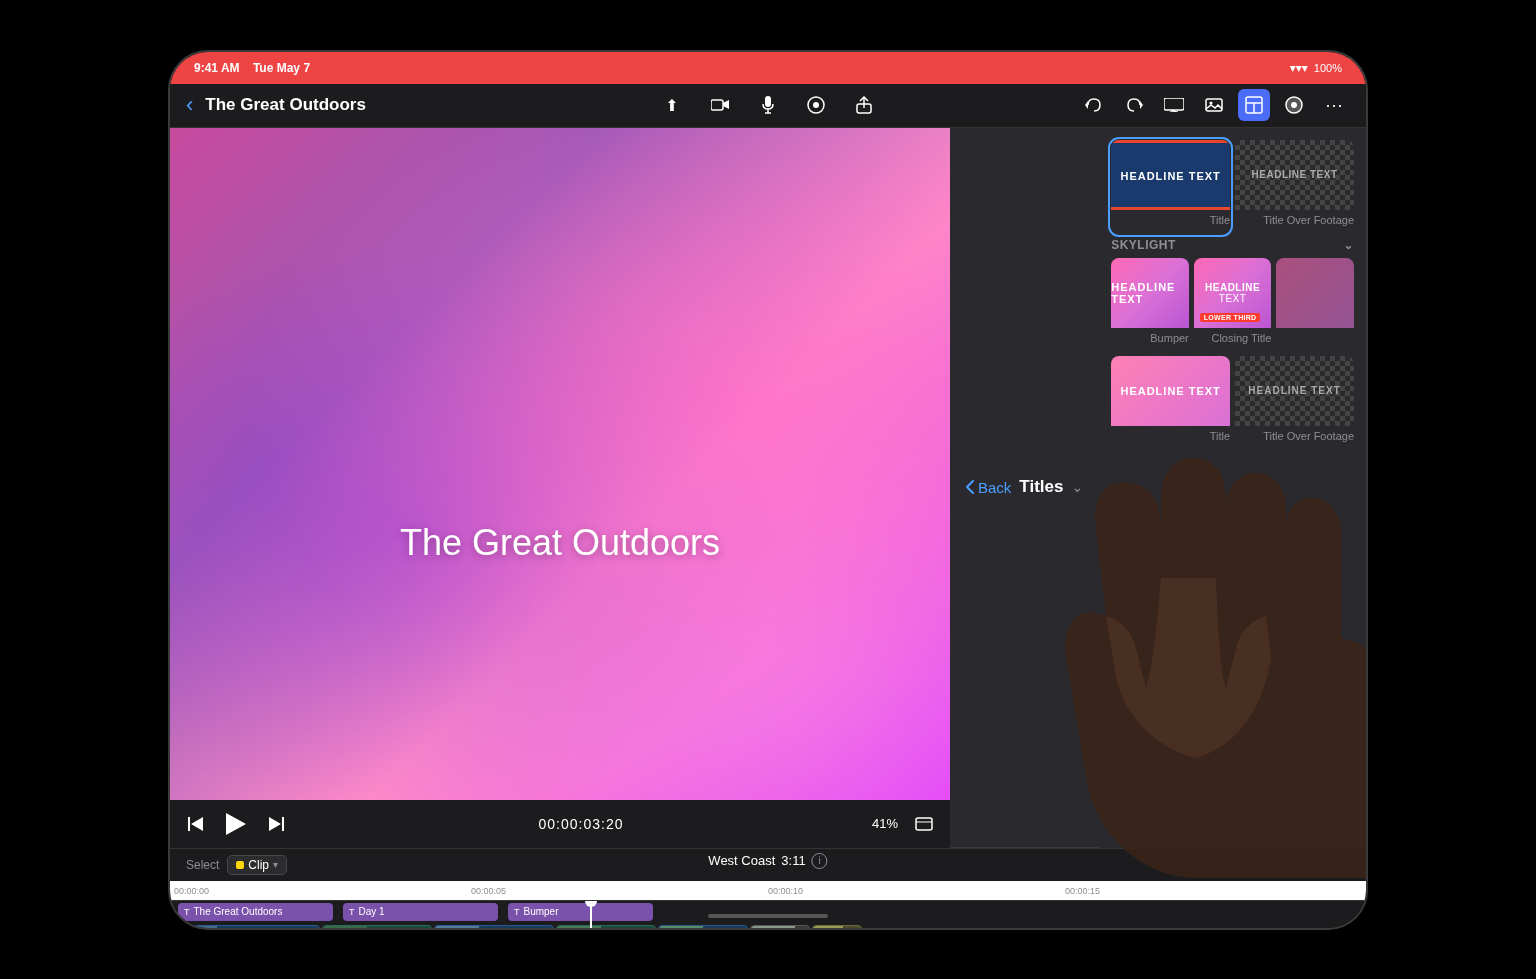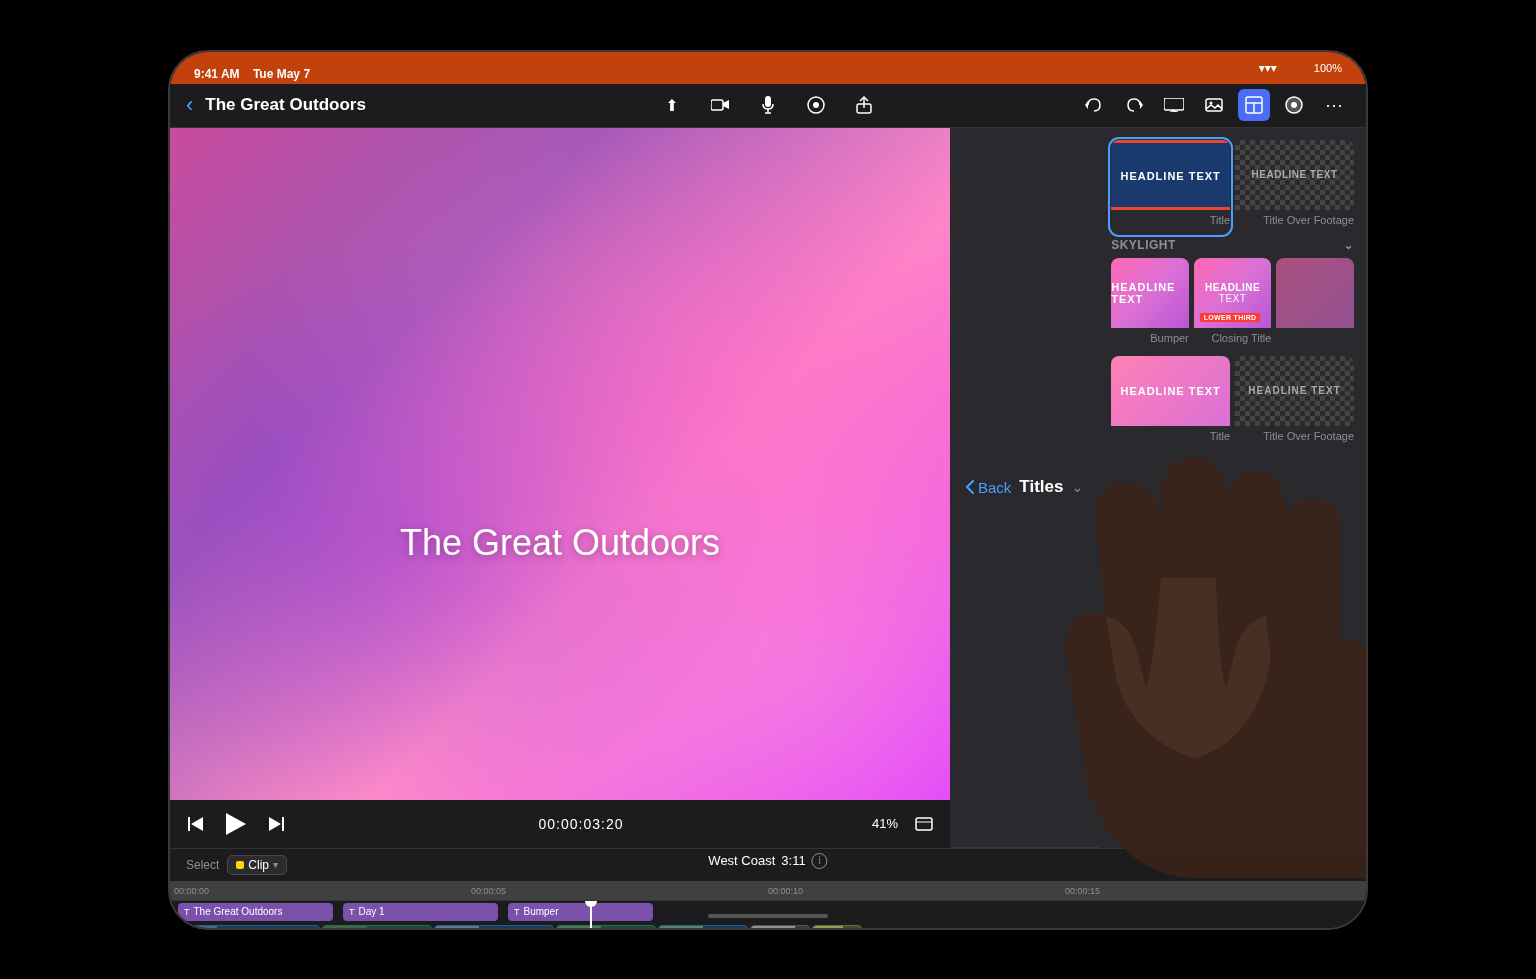--- a/index.html
+++ b/index.html
@@ -22,22 +22,23 @@
       border: 2px solid #3a3a3a;
       position: relative;
       overflow: hidden;
       box-shadow: 0 0 80px rgba(0,0,0,0.8);
     }
 
     
     .status-bar {
       display: flex;
       justify-content: space-between;
-      padding: 15px 24px;
-      background: #c2410c;
+      align-items: center;
+      padding: 6px 24px;
+      background: #ef4444;
       height: 32px;
     }
     .status-time {
       font-size: 12px;
       color: #fff;
       font-weight: 600;
     }
     .status-right {
       display: flex;
       align-items: center;
@@ -325,21 +326,21 @@
       top: 4px;
       display: flex;
       align-items: center;
       gap: 6px;
       font-size: 13px;
       color: #fff;
     }
 
     .timeline-ruler {
       height: 20px;
-      background: #404040;
+      background: #ffffff;
       position: relative;
       border-bottom: 1px solid #333;
       display: flex;
       align-items: flex-start;
       padding: 0 0 2px 0;
       overflow: hidden;
     }
 
     .timeline-tracks {
       flex: 1;
@@ -464,21 +465,21 @@
 <div class="ipad-frame">
 
   <div class="status-bar">
     <div class="status-time">
       <span>9:41 AM</span>
       &nbsp;&nbsp;
       <span>Tue May 7</span>
     </div>
     <div class="status-right">
       <span style="font-size:12px;color:#fff;">▾▾▾</span>
-      <span style="font-size:11px;color:#fff;margin-left:31px;">100%</span>
+      <span style="font-size:11px;color:#fff;">100%</span>
     </div>
   </div>
 
   <div class="toolbar">
     <div class="toolbar-left">
       <span class="back-btn">‹</span>
       <span class="toolbar-title">The Great Outdoors</span>
     </div>
     <div class="toolbar-center">
       <div class="toolbar-icon">⬆</div>

